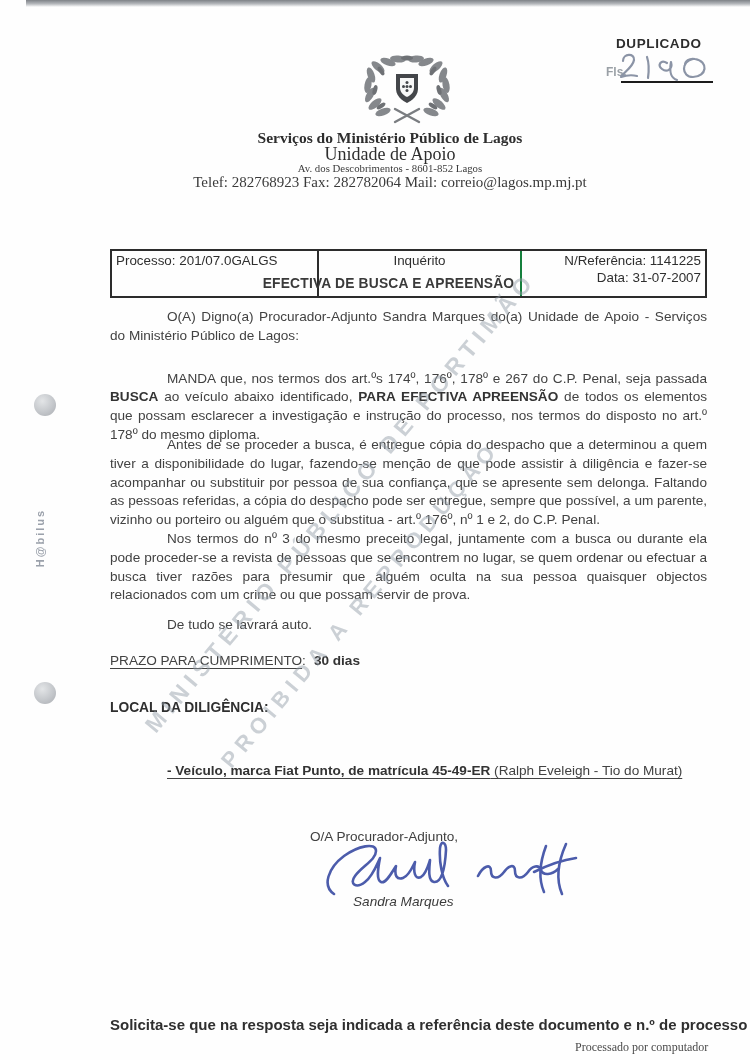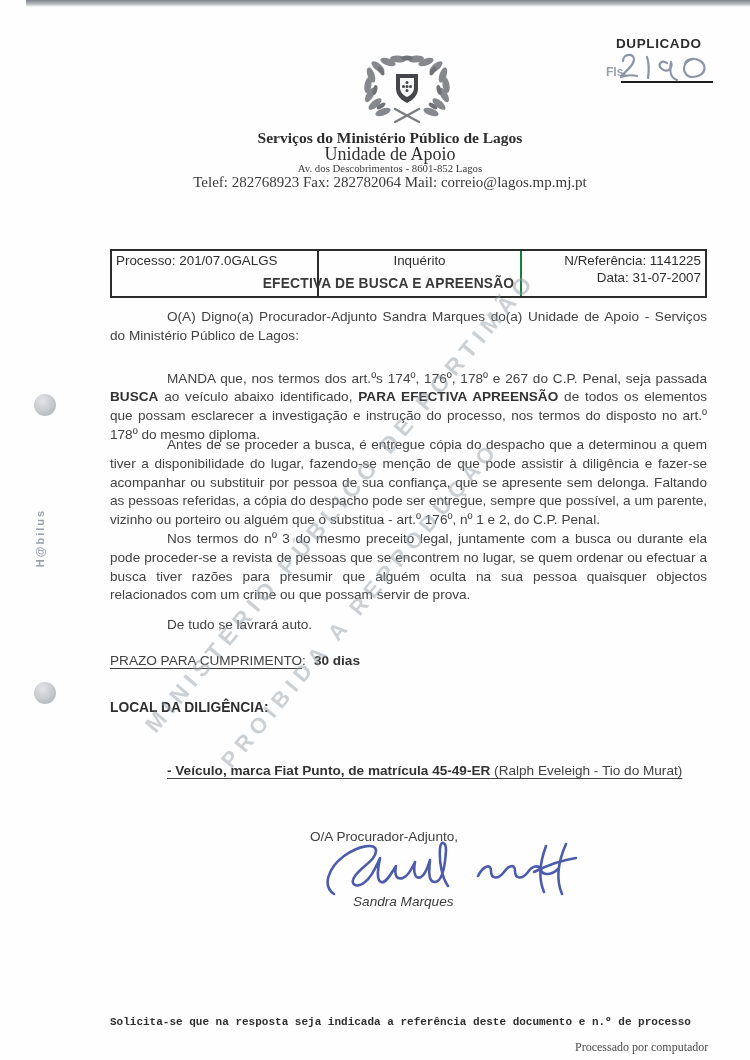--- a/index.html
+++ b/index.html
@@ -58,22 +58,22 @@
   .sig-svg{left:318px;top:838px;}
   .sig-name{left:353px;top:894px;font-size:13.6px;font-style:italic;color:#3c3c3c;}
 
   
   .wm{pointer-events:none;color:rgba(148,158,170,.48);font-size:23px;font-weight:bold;
     letter-spacing:6px;white-space:nowrap;transform-origin:0 50%;transform:rotate(-50deg);}
   .wm1{left:150px;top:716px;}
   .wm2{left:226px;top:752px;font-size:22px;}
 
   
-  .foot-note{left:110px;top:1016px;font-family:Liberation Mono, monospace;
-    font-size:11px;font-weight:bold;color:#2f2f2f;}
+  .foot-note{left:110px;top:1016px;font-family:Liberation Sans, sans-serif;
+    font-size:15px;font-weight:bold;color:#2f2f2f;}
   .processed{left:575px;top:1028px;font-family:"Liberation Serif",serif;
     font-size:12px;color:#4a4a4a;margin-top:12px;}
 </style>
 </head>
 <body>
 
 <div class="page">
 
   <div class="abs top-shadow"></div>
   <div class="abs hole hole1"></div>

